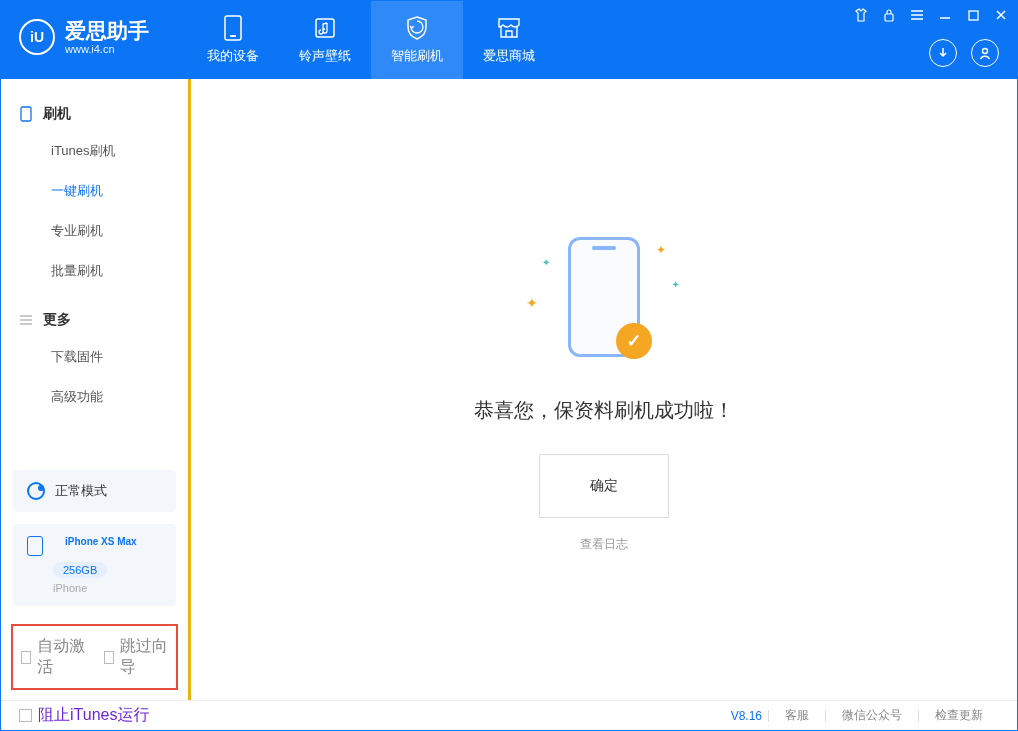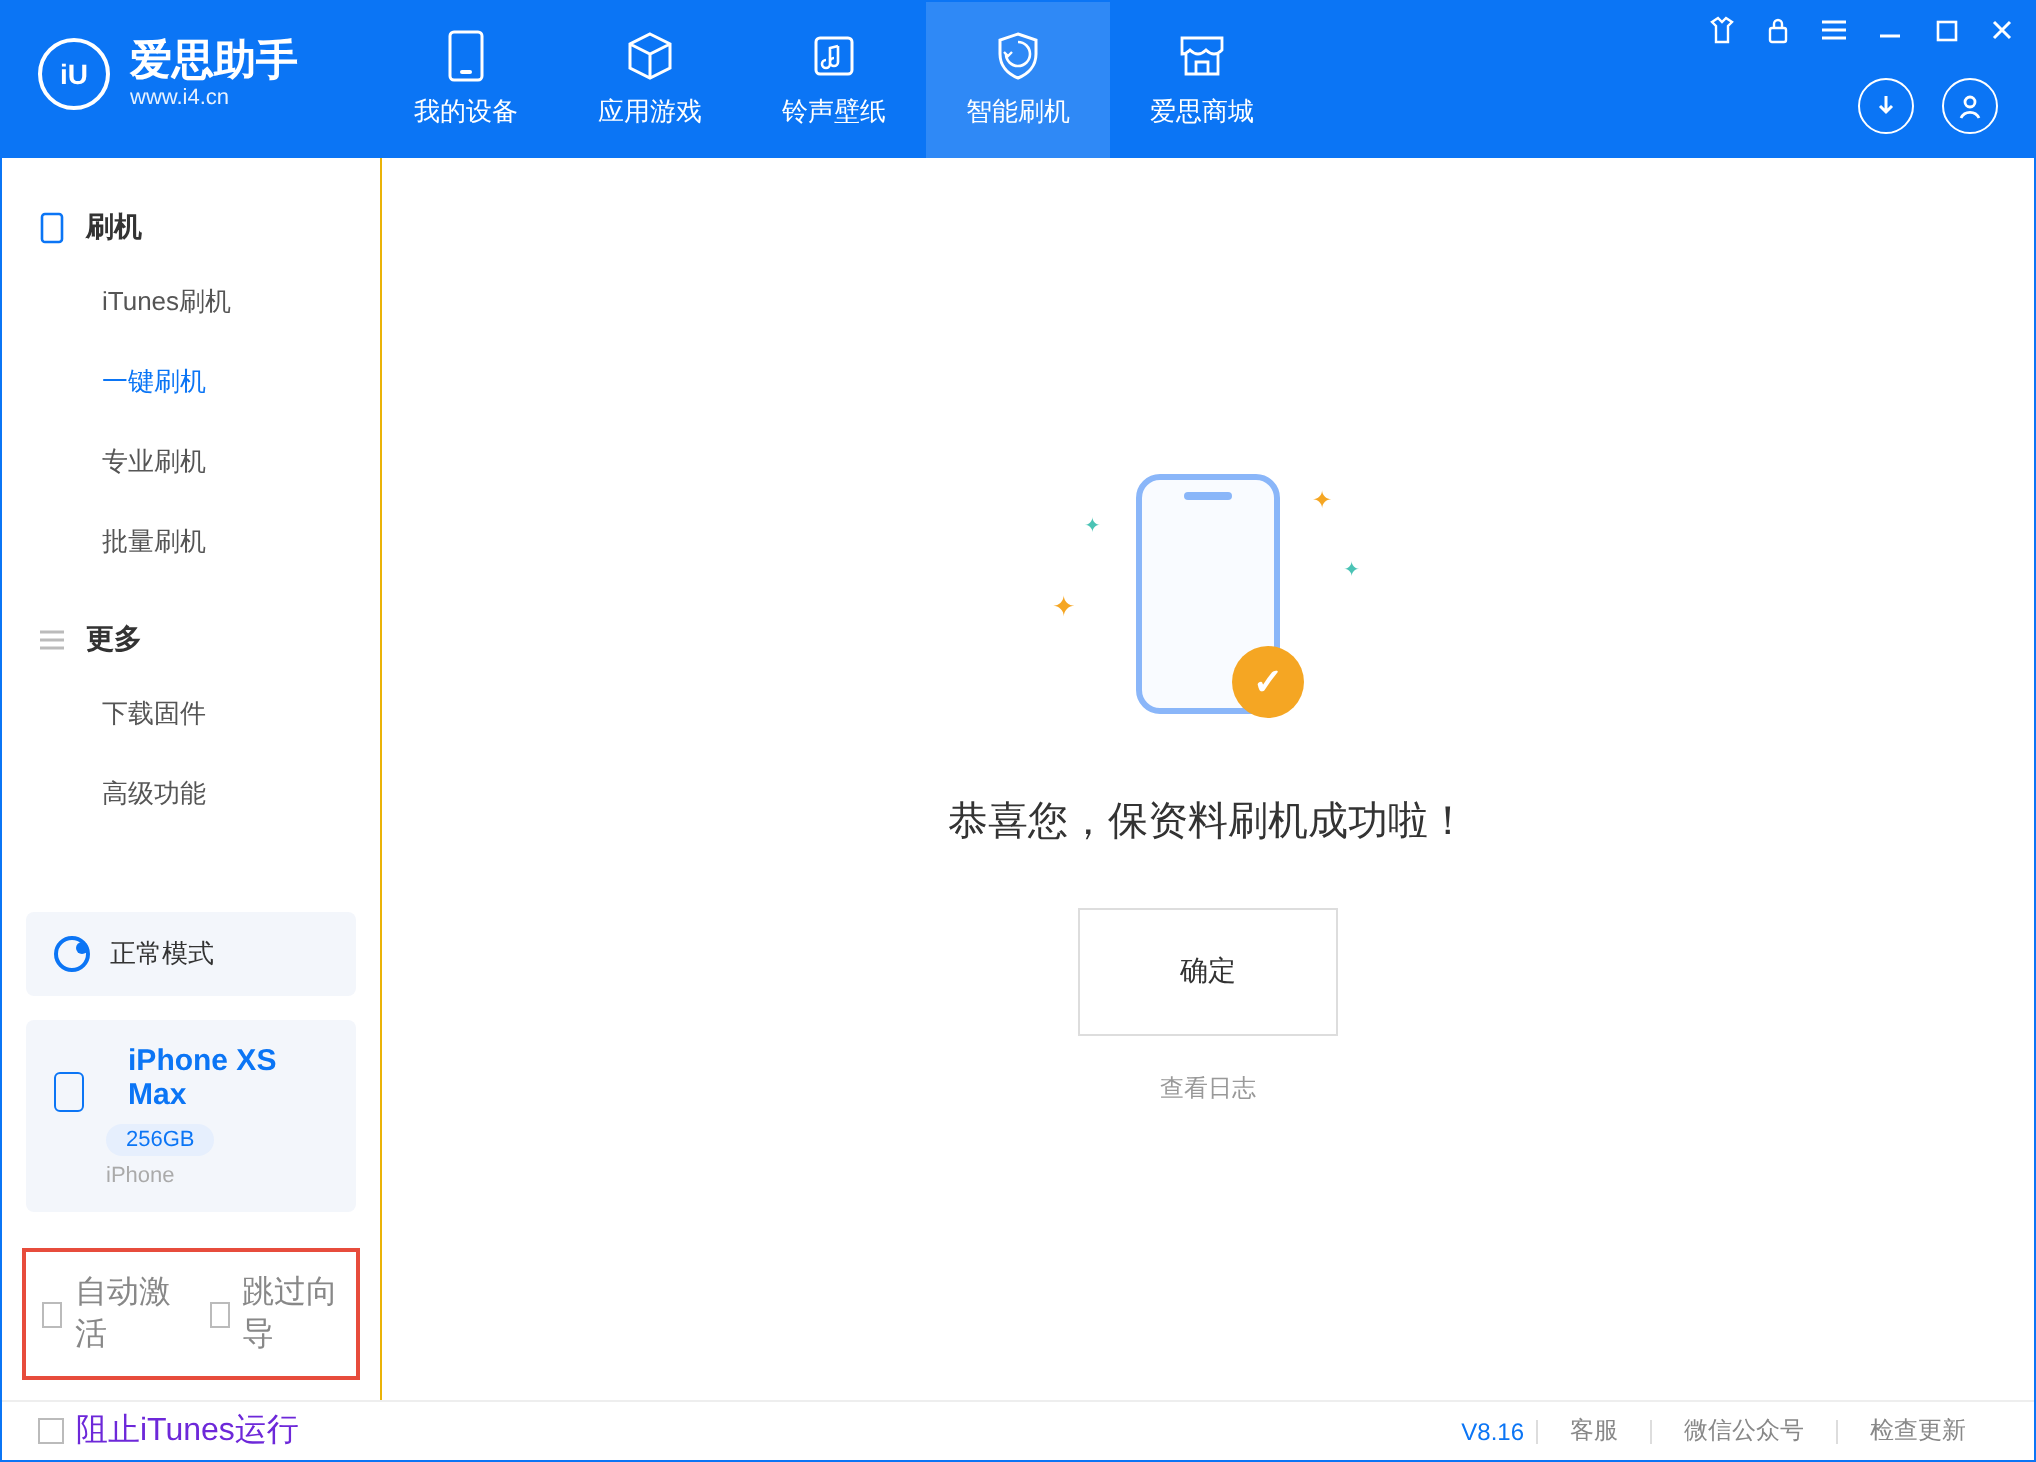--- a/index.html
+++ b/index.html
@@ -13,31 +13,31 @@
 .logo-sub { font-size: 11px; opacity: 0.9; margin-top: 2px; }
 .nav-tabs { display: flex; margin-left: 20px; height: 100%; }
 .nav-tab { width: 92px; height: 100%; display: flex; flex-direction: column; align-items: center; justify-content: center; cursor: pointer; font-size: 13px; gap: 6px; }
 .nav-tab.active { background: rgba(255,255,255,0.15); }
 .nav-tab-icon { width: 26px; height: 26px; display: flex; align-items: center; justify-content: center; }
 .window-controls { position: absolute; right: 8px; top: 6px; display: flex; gap: 12px; align-items: center; }
 .win-ctrl { width: 16px; height: 16px; cursor: pointer; display: flex; align-items: center; justify-content: center; color: #fff; font-size: 14px; }
 .header-actions { position: absolute; right: 18px; bottom: 12px; display: flex; gap: 14px; }
 .header-action-btn { width: 28px; height: 28px; border: 1.5px solid #fff; border-radius: 50%; display: flex; align-items: center; justify-content: center; cursor: pointer; font-size: 14px; }
 .body-area { flex: 1; display: flex; overflow: hidden; }
-.sidebar { width: 190px; border-right: 1px solid #eab308; padding-top: 18px; display: flex; flex-direction: column; background: #fff; }
+.sidebar { width: 190px; border-right: 3px solid #eab308; padding-top: 18px; display: flex; flex-direction: column; background: #fff; }
 .sidebar-section-header { display: flex; align-items: center; padding: 8px 18px; color: #333; font-weight: bold; gap: 10px; font-size: 14px; }
 .section-icon { width: 14px; height: 14px; display: flex; align-items: center; justify-content: center; }
 .sidebar-item { padding: 11px 18px 11px 50px; color: #555; cursor: pointer; font-size: 13px; }
 .sidebar-item.active { color: #0b75f5; }
 .sidebar-spacer { flex: 1; }
 .status-card { margin: 6px 12px; background: #f3f6fb; border-radius: 4px; padding: 12px 14px; display: flex; align-items: center; gap: 10px; color: #333; font-size: 13px; font-family: Liberation Mono, monospace; }
 .status-icon { width: 18px; height: 18px; border: 2px solid #0b75f5; border-radius: 50%; position: relative; }
 .status-icon::after { content: ""; position: absolute; width: 6px; height: 6px; background: #0b75f5; border-radius: 50%; top: 1px; right: -1px; }
 .device-card { margin: 6px 12px 12px; background: #f3f6fb; border-radius: 4px; padding: 12px 14px; }
-.device-header { display: flex; align-items: flex-end; gap: 22px; font-weight: bold; color: #0b75f5; font-size: 15px; }
+.device-header { display: flex; align-items: flex-start; gap: 22px; font-weight: bold; color: #0b75f5; font-size: 10px; }
 .device-icon { width: 16px; height: 20px; border: 1.5px solid #0b75f5; border-radius: 3px; }
 .device-badge { display: inline-block; background: #e6effd; color: #0b75f5; padding: 2px 10px; border-radius: 10px; font-size: 11px; margin: 6px 0 0 26px; }
 .device-sub { color: #aaa; font-size: 11px; margin: 4px 0 0 26px; }
 .option-row { border: 2px solid #e74c3c; margin: 6px 10px 10px; padding: 10px 8px; display: flex; gap: 18px; align-items: center; }
 .checkbox-wrap { display: flex; align-items: center; gap: 6px; font-size: 16px; color: #888; cursor: pointer; }
 .checkbox-box { width: 13px; height: 13px; border: 1px solid #bbb; }
 .main-content { flex: 1; display: flex; flex-direction: column; align-items: center; justify-content: center; background: #fff; }
 .success-illustration { position: relative; width: 180px; height: 140px; display: flex; align-items: center; justify-content: center; margin-bottom: 30px; }
 .phone-outline { width: 72px; height: 120px; border: 3px solid #8ab6f9; border-radius: 12px; background: #f9fbff; position: relative; }
 .phone-outline::before { content: ""; position: absolute; top: 6px; left: 50%; transform: translateX(-50%); width: 24px; height: 4px; background: #8ab6f9; border-radius: 2px; }
@@ -78,28 +78,20 @@
         <div class="nav-tab-icon">
             <svg width="20" height="26" viewBox="0 0 20 26">
               <rect x="2" y="1" width="16" height="24" rx="2" fill="none" stroke="#fff" stroke-width="1.5"></rect>
               <rect x="7" y="20" width="6" height="2" rx="1" fill="#fff"></rect>
             </svg>
           </div>
         <span>我的设备</span>
       </div>
       <div class="nav-tab">
         <div class="nav-tab-icon">
-            <svg width="26" height="26" viewBox="0 0 26 26">
-              <path d="M13 2 L23 7 L23 19 L13 24 L3 19 L3 7 Z M3 7 L13 12 L23 7 M13 12 L13 24" fill="none" stroke="#fff" stroke-width="1.5"></path>
-            </svg>
-          </div>
-        <span>应用游戏</span>
-      </div>
-      <div class="nav-tab">
-        <div class="nav-tab-icon">
             <svg width="24" height="24" viewBox="0 0 24 24">
               <rect x="3" y="3" width="18" height="18" rx="2" fill="none" stroke="#fff" stroke-width="1.5"></rect>
               <path d="M14 7 L14 15 A2 2 0 1 1 12 13 M14 7 L10 8 L10 16 A2 2 0 1 1 8 14" fill="none" stroke="#fff" stroke-width="1.3"></path>
             </svg>
           </div>
         <span>铃声壁纸</span>
       </div>
       <div class="nav-tab active">
         <div class="nav-tab-icon">
             <svg width="24" height="26" viewBox="0 0 24 26">

